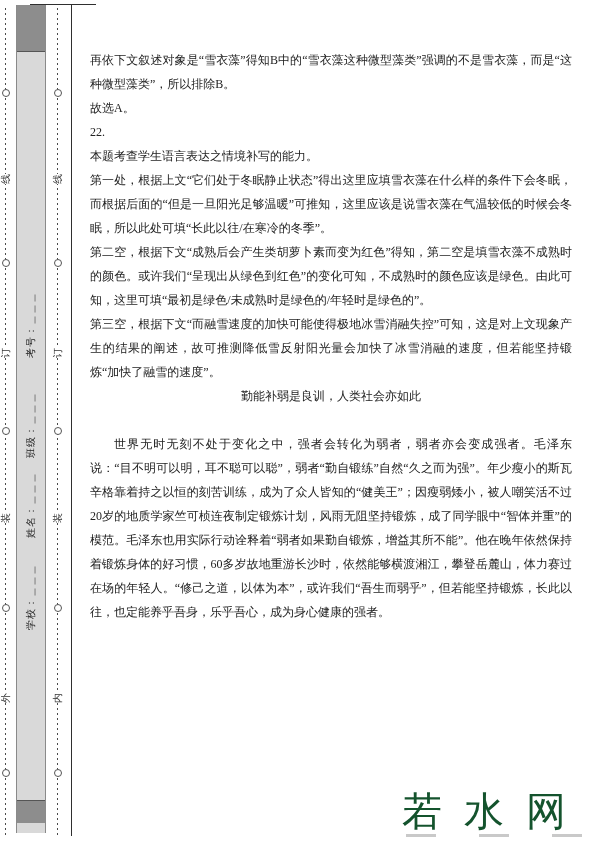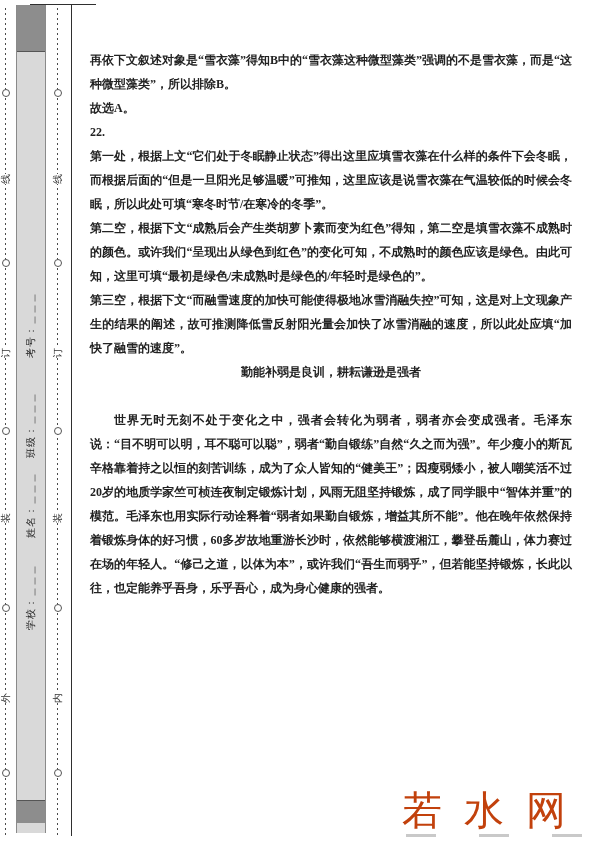--- a/index.html
+++ b/index.html
@@ -45,35 +45,35 @@
   }
   .frame-v { position: absolute; left: 71px; top: 4px; height: 832px; width: 1px; background: #2f2f2f; }
   .frame-h { position: absolute; left: 30px; top: 4px; width: 66px; height: 1px; background: #2f2f2f; }
 
   
   .content {
     position: absolute; left: 90px; top: 48px; width: 482px;
     font-size: 12px; line-height: 24px; text-align: justify;
     color: #222;
   }
-  .content p { margin: 0; font-weight: bold; }
+  .content p { margin: 0; }
   .content p.center { text-align: center; }
   .content p.essay-title { margin-bottom: 24px; }
   .content p.essay { text-indent: 2em; }
 
   .footer {
     position: absolute; left: 90px; top: 770px; width: 482px;
     text-align: center; font-size: 10px; color: #333; letter-spacing: 1px;
   }
 
   
   .watermark { position: absolute; right: 8px; bottom: 6px; text-align: center; }
   .wm-text {
-    font-family: Liberation Serif, serif;
-    font-size: 40px; color: #c2410c; letter-spacing: 22px;
+    font-family: Liberation Sans, sans-serif;
+    font-size: 40px; color: #14532d; letter-spacing: 22px;
     line-height: 40px; padding-right: 4px; white-space: nowrap;
   }
   .wm-sub { display: flex; justify-content: space-between; padding: 3px 10px 0 4px; }
   .wm-sub i { display: block; width: 30px; height: 3px; background: #c9c9c9; }
 </style>
 </head>
 <body>
 
 <div class="page">
 
@@ -110,24 +110,25 @@
     <span class="punch-hole" style="top:765px"></span>
   </div>
 
   <div class="frame-v"></div>
   <div class="frame-h"></div>
 
   <div class="content">
     <p>再依下文叙述对象是“雪衣藻”得知B中的“雪衣藻这种微型藻类”强调的不是雪衣藻，而是“这种微型藻类”，所以排除B。</p>
     <p>故选A。</p>
     <p>22.</p>
-    <p>第一处，根据上文“它们处于冬眠静止状态”得出这里应填雪衣藻在什么样的条件下会冬眠，而根据后面的“但是一旦阳光足够温暖”可推知，这里应该是说雪衣藻在气温较低的时候会冬眠，所以此处可填“寒冬时节/在寒冷的冬季”。</p>
+    <p>本题考查学生语言表达之情境补写的能力。</p>
+    <p>第一处，根据上文“它们处于冬眠静止状态”得出这里应填雪衣藻在什么样的条件下会冬眠，而根据后面的“但是一旦阳光足够温暖”可推知，这里应该是说雪衣藻在气温较低的时候会冬眠，所以此处可填“长此以往/在寒冷的冬季”。</p>
     <p>第二空，根据下文“成熟后会产生类胡萝卜素而变为红色”得知，第二空是填雪衣藻不成熟时的颜色。或许我们“呈现出从绿色到红色”的变化可知，不成熟时的颜色应该是绿色。由此可知，这里可填“最初是绿色/未成熟时是绿色的/年轻时是绿色的”。</p>
-    <p>第三空，根据下文“而融雪速度的加快可能使得极地冰雪消融失控”可知，这是对上文现象产生的结果的阐述，故可推测降低雪反射阳光量会加快了冰雪消融的速度，所以此处应填“加快了融雪的速度”。</p>
-    <p class="center essay-title">勤能补弱是良训，耕耘谦逊是强者</p>
+    <p>第三空，根据下文“而融雪速度的加快可能使得极地冰雪消融失控”可知，这是对上文现象产生的结果的阐述，故可推测降低雪反射阳光量会加快了冰雪消融的速度，但若能坚持锻炼“加快了融雪的速度”。</p>
+    <p class="center essay-title">勤能补弱是良训，人类社会亦如此</p>
     <p class="essay">世界无时无刻不处于变化之中，强者会转化为弱者，弱者亦会变成强者。毛泽东说：“目不明可以明，耳不聪可以聪”，弱者“勤自锻练”自然“久之而为强”。年少瘦小的斯瓦辛格靠着持之以恒的刻苦训练，成为了众人皆知的“健美王”；因瘦弱矮小，被人嘲笑活不过20岁的地质学家竺可桢连夜制定锻炼计划，风雨无阻坚持锻炼，成了同学眼中“智体并重”的模范。毛泽东也用实际行动诠释着“弱者如果勤自锻炼，增益其所不能”。他在晚年依然保持着锻炼身体的好习惯，60多岁故地重游长沙时，依然能够横渡湘江，攀登岳麓山，体力赛过在场的年轻人。“修己之道，以体为本”，或许我们“吾生而弱乎”，但若能坚持锻炼，长此以往，也定能养乎吾身，乐乎吾心，成为身心健康的强者。</p>
   </div>
 
 
   <div class="watermark">
     <div class="wm-text">若水网</div>
     <div class="wm-sub">
       <i></i>
       <i></i>
       <i></i>

